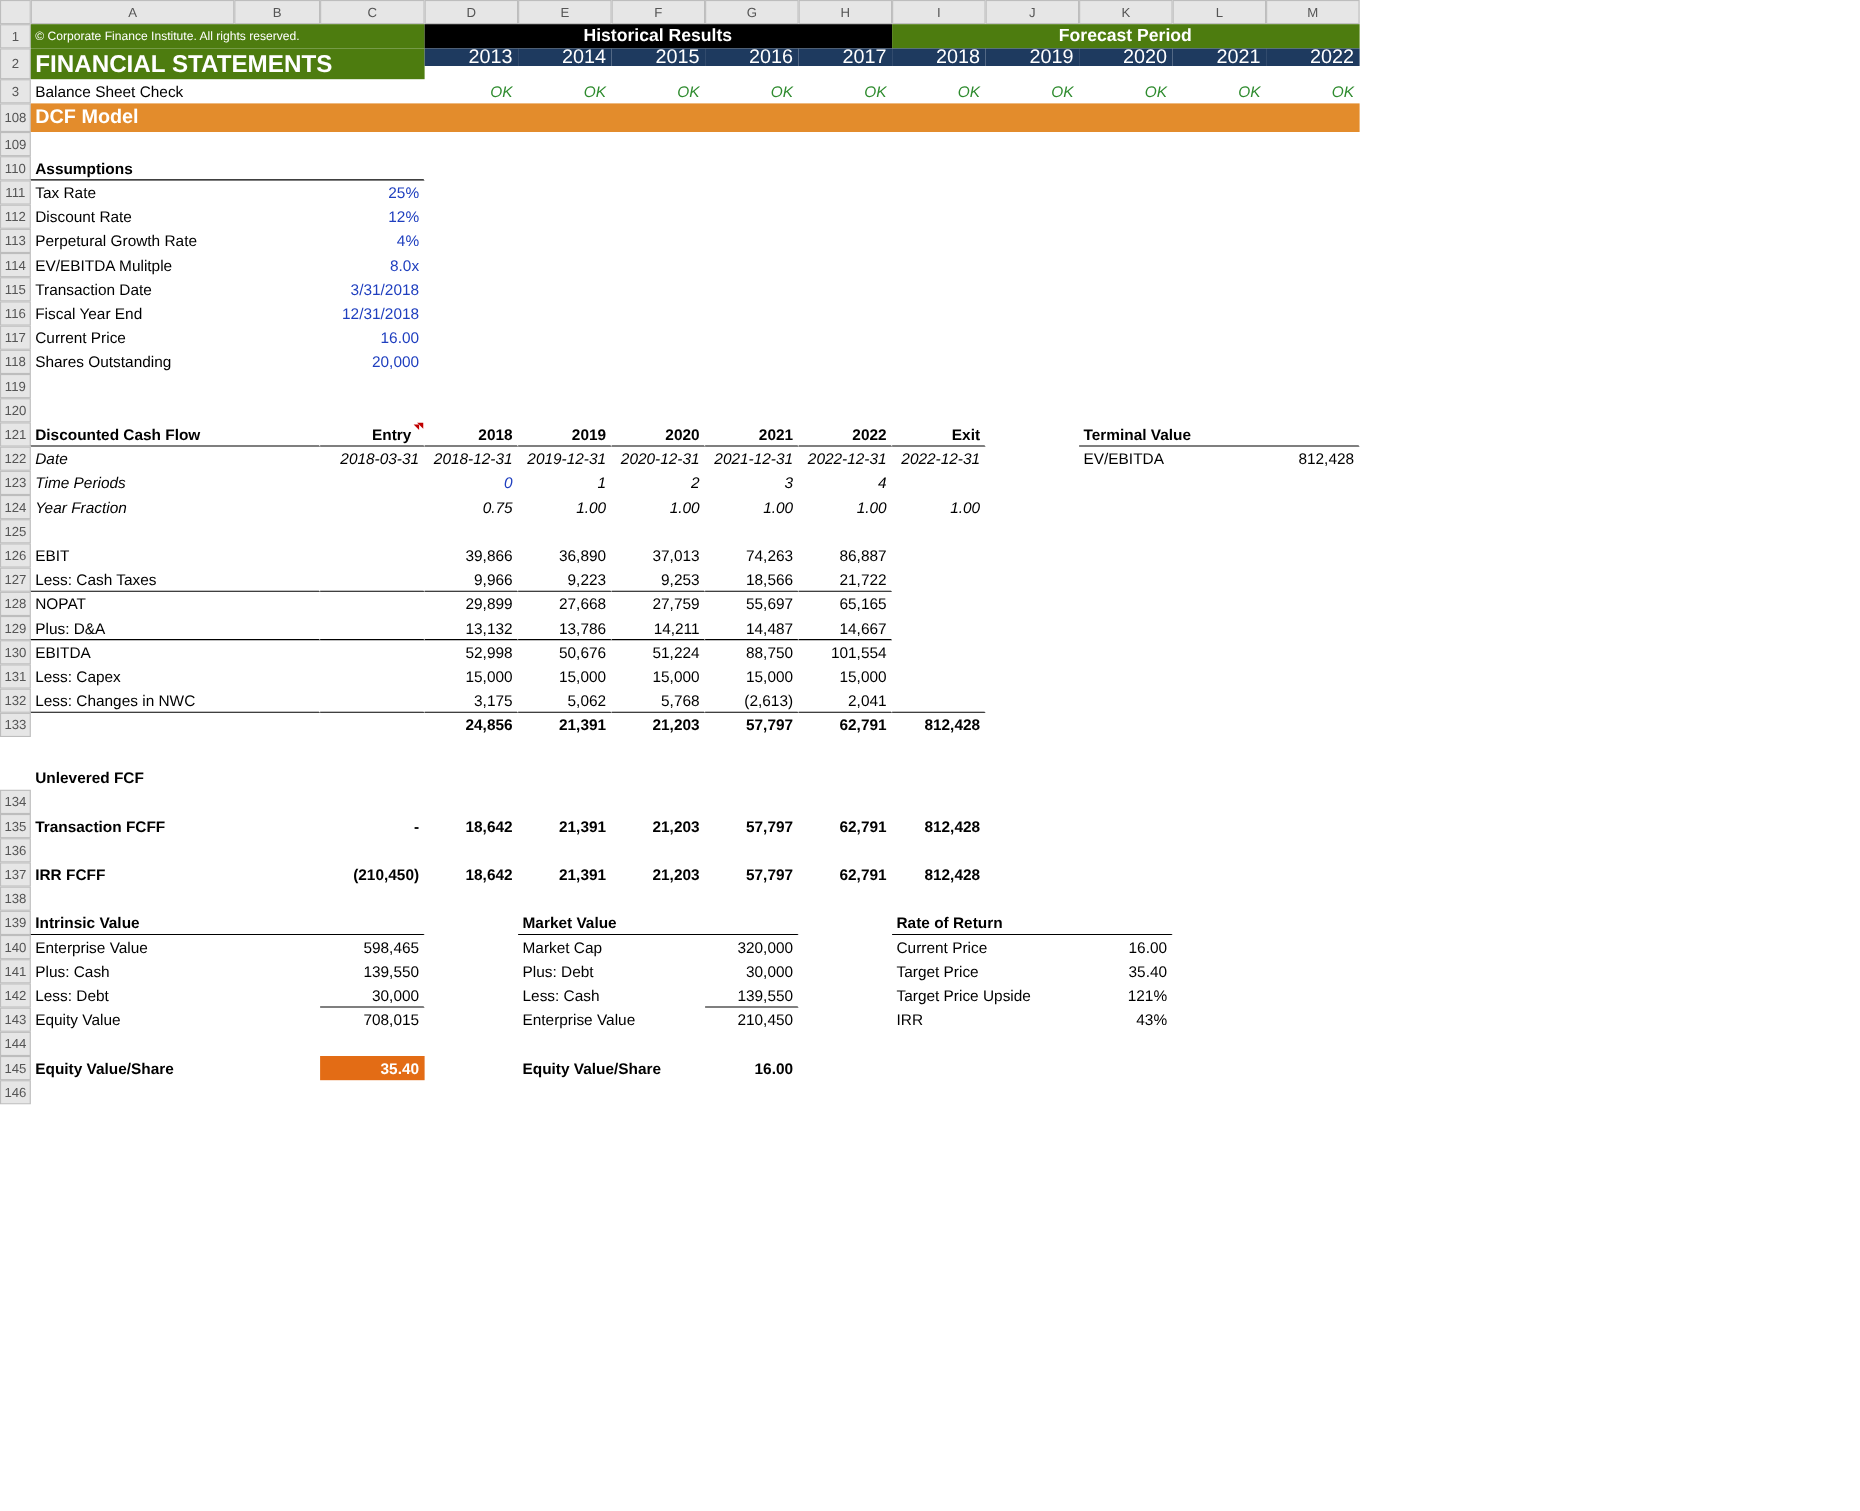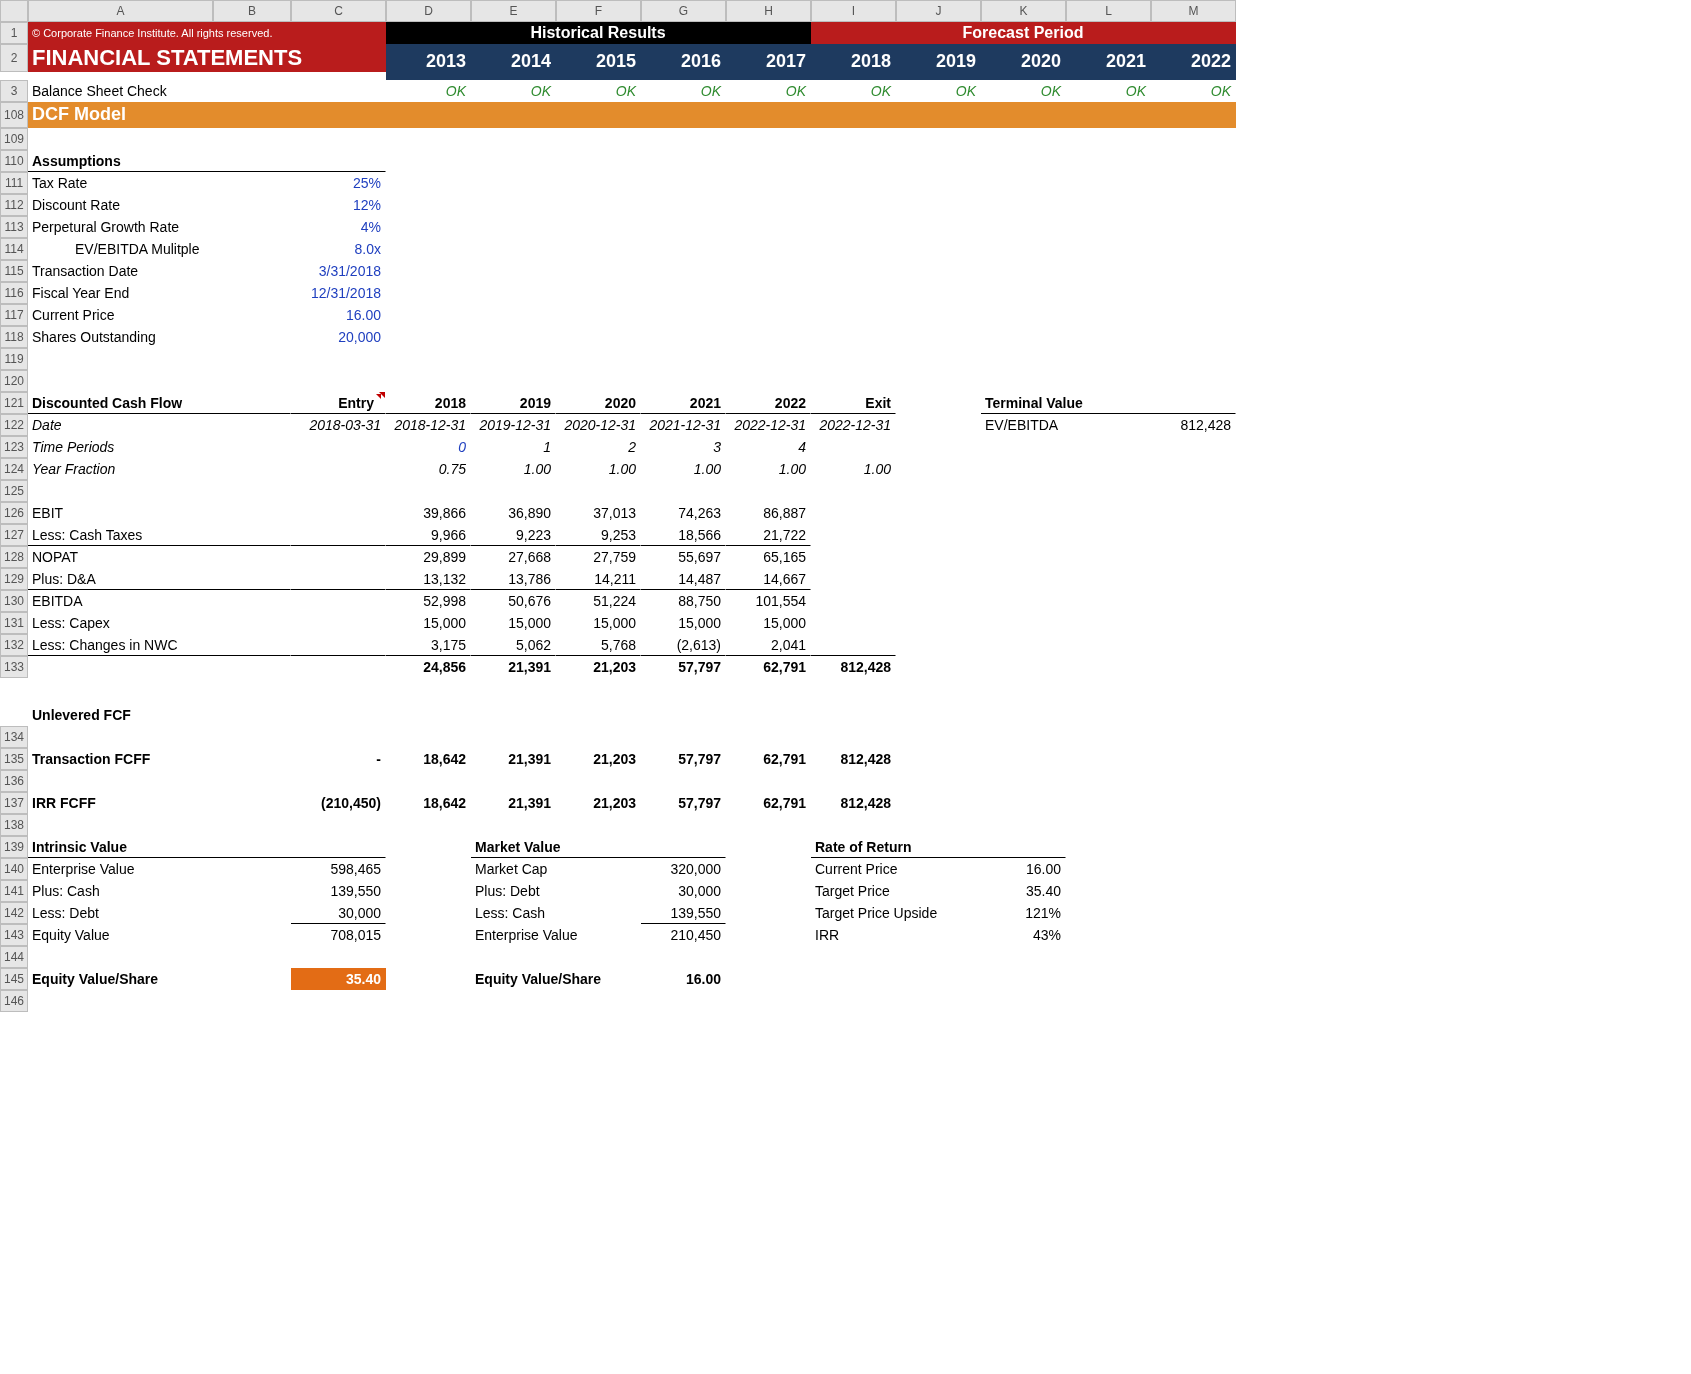--- a/index.html
+++ b/index.html
@@ -36,23 +36,23 @@
     align-items: center;
     white-space: nowrap;
     overflow: hidden;
   }
   .right { justify-content: flex-end; }
   .center { justify-content: center; }
   .bold { font-weight: 700; }
   .italic { font-style: italic; }
   .blue-input { color: #1f3fbf; }
   .green-ok { color: #2e8b2e; font-style: italic; }
-  .dark-navy { background: #b91c1c; color: #fff; }
+  .dark-navy { background: #4d7c0f; color: #fff; }
   .teal { background: #000000; color: #fff; }
-  .navy-year { background: #1e3a5f; color: #fff; font-size: 18px; font-weight:700; height:36px; }
+  .navy-year { background: #1e3a5f; color: #fff; font-size: 18px; font-weight:400; height:16px; }
   .banner-left { font-size: 11px; }
   .fin-stmt { font-size: 22px; font-weight:700; height:28px; }
   .orange-banner { background: #e38c2c; color: #fff; font-size: 18px; font-weight:700; height:26px; }
   .orange-highlight { background: #e36c15; color:#fff; font-weight:700; }
   .underline { border-bottom: 1px solid #000; }
   .redmark::after {
     content: "";
     position: relative;
     width: 0; height: 0;
     border-left: 5px solid transparent;
@@ -139,21 +139,21 @@
   <div class="cell" style="grid-column: span 2;">Discount Rate</div>
   <div class="cell right blue-input">12%</div>
   <div class="cell" style="grid-column: span 10;"></div>
 
   <div class="rowtab">113</div>
   <div class="cell" style="grid-column: span 2;">Perpetural Growth Rate</div>
   <div class="cell right blue-input">4%</div>
   <div class="cell" style="grid-column: span 10;"></div>
 
   <div class="rowtab">114</div>
-  <div class="cell" style="grid-column: span 2; margin-left: 43px;">EV/EBITDA Mulitple</div>
+  <div class="cell" style="grid-column: span 2;">EV/EBITDA Mulitple</div>
   <div class="cell right blue-input">8.0x</div>
   <div class="cell" style="grid-column: span 10;"></div>
 
   <div class="rowtab">115</div>
   <div class="cell" style="grid-column: span 2;">Transaction Date</div>
   <div class="cell right blue-input">3/31/2018</div>
   <div class="cell" style="grid-column: span 10;"></div>
 
   <div class="rowtab">116</div>
   <div class="cell" style="grid-column: span 2;">Fiscal Year End</div>

